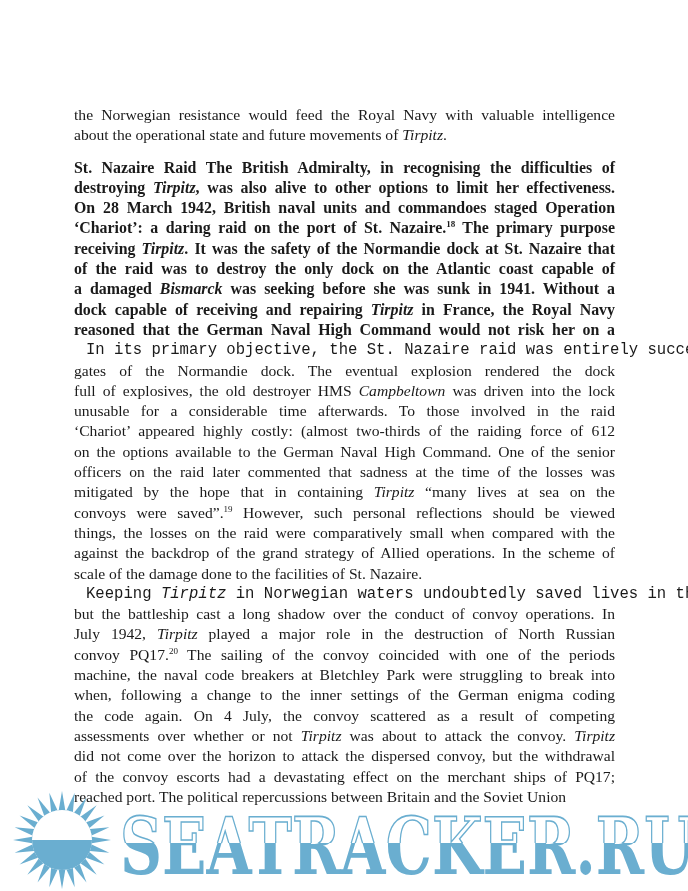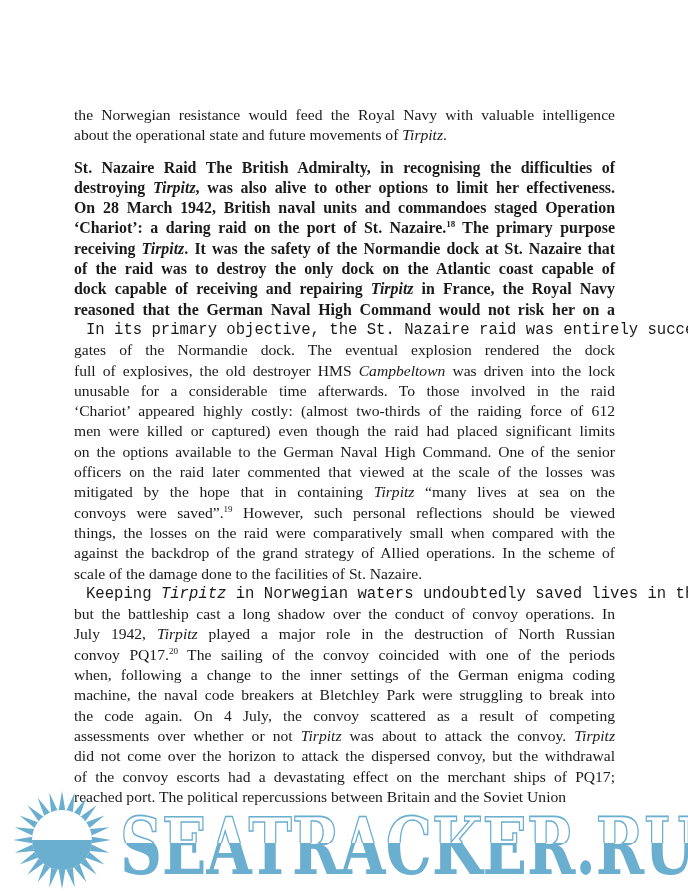--- a/index.html
+++ b/index.html
@@ -88,45 +88,45 @@
       <span class="line last">about the operational state and future movements of <i>Tirpitz</i>.</span>
     </div>
   <div class="gap"></div>
   <div class="para bold" id="p2">
       <span class="line">St. Nazaire Raid The British Admiralty, in recognising the difficulties of</span>
       <span class="line">destroying <i>Tirpitz</i>, was also alive to other options to limit her effectiveness.</span>
       <span class="line">On 28 March 1942, British naval units and commandoes staged Operation</span>
       <span class="line">‘Chariot’: a daring raid on the port of St. Nazaire.<sup>18</sup> The primary purpose</span>
       <span class="line">receiving <i>Tirpitz</i>. It was the safety of the Normandie dock at St. Nazaire that</span>
       <span class="line">of the raid was to destroy the only dock on the Atlantic coast capable of</span>
+      <span class="line">a damaged <i>Bismarck</i> was seeking before she was sunk in 1941. Without a</span>
       <span class="line">dock capable of receiving and repairing <i>Tirpitz</i> in France, the Royal Navy</span>
       <span class="line">reasoned that the German Naval High Command would not risk her on a</span>
     </div>
   <div class="para" id="p3">
       <span class="line indent">In its primary objective, the St. Nazaire raid was entirely successful. Packed</span>
       <span class="line">gates of the Normandie dock. The eventual explosion rendered the dock</span>
       <span class="line">full of explosives, the old destroyer HMS <i>Campbeltown</i> was driven into the lock</span>
       <span class="line">unusable for a considerable time afterwards. To those involved in the raid</span>
       <span class="line">‘Chariot’ appeared highly costly: (almost two-thirds of the raiding force of 612</span>
-      <span class="line">men were killed or captured) even though the raid had placed significant limits</span>
       <span class="line">on the options available to the German Naval High Command. One of the senior</span>
-      <span class="line">officers on the raid later commented that viewed at the scale of the losses was</span>
+      <span class="line">officers on the raid later commented that sadness at the time of the losses was</span>
       <span class="line">mitigated by the hope that in containing <i>Tirpitz</i> “many lives at sea on the</span>
       <span class="line">convoys were saved”.<sup>19</sup> However, such personal reflections should be viewed</span>
       <span class="line">things, the losses on the raid were comparatively small when compared with the</span>
       <span class="line">against the backdrop of the grand strategy of Allied operations. In the scheme of</span>
       <span class="line last">scale of the damage done to the facilities of St. Nazaire.</span>
     </div>
   <div class="para" id="p4">
       <span class="line indent">Keeping <i>Tirpitz</i> in Norwegian waters undoubtedly saved lives in the Atlantic,</span>
       <span class="line">but the battleship cast a long shadow over the conduct of convoy operations. In</span>
       <span class="line">July 1942, <i>Tirpitz</i> played a major role in the destruction of North Russian</span>
       <span class="line">convoy PQ17.<sup>20</sup> The sailing of the convoy coincided with one of the periods</span>
+      <span class="line">machine, the naval code breakers at Bletchley Park were struggling to break into</span>
       <span class="line">when, following a change to the inner settings of the German enigma coding</span>
-      <span class="line">machine, the naval code breakers at Bletchley Park were struggling to break into</span>
       <span class="line">the code again. On 4 July, the convoy scattered as a result of competing</span>
       <span class="line">assessments over whether or not <i>Tirpitz</i> was about to attack the convoy. <i>Tirpitz</i></span>
       <span class="line">did not come over the horizon to attack the dispersed convoy, but the withdrawal</span>
       <span class="line">of the convoy escorts had a devastating effect on the merchant ships of PQ17;</span>
       <span class="line last">reached port. The political repercussions between Britain and the Soviet Union</span>
     </div>
 </div>
 
 <div class="watermark">
   <svg class="wm-sun" viewBox="0 0 100 100">

